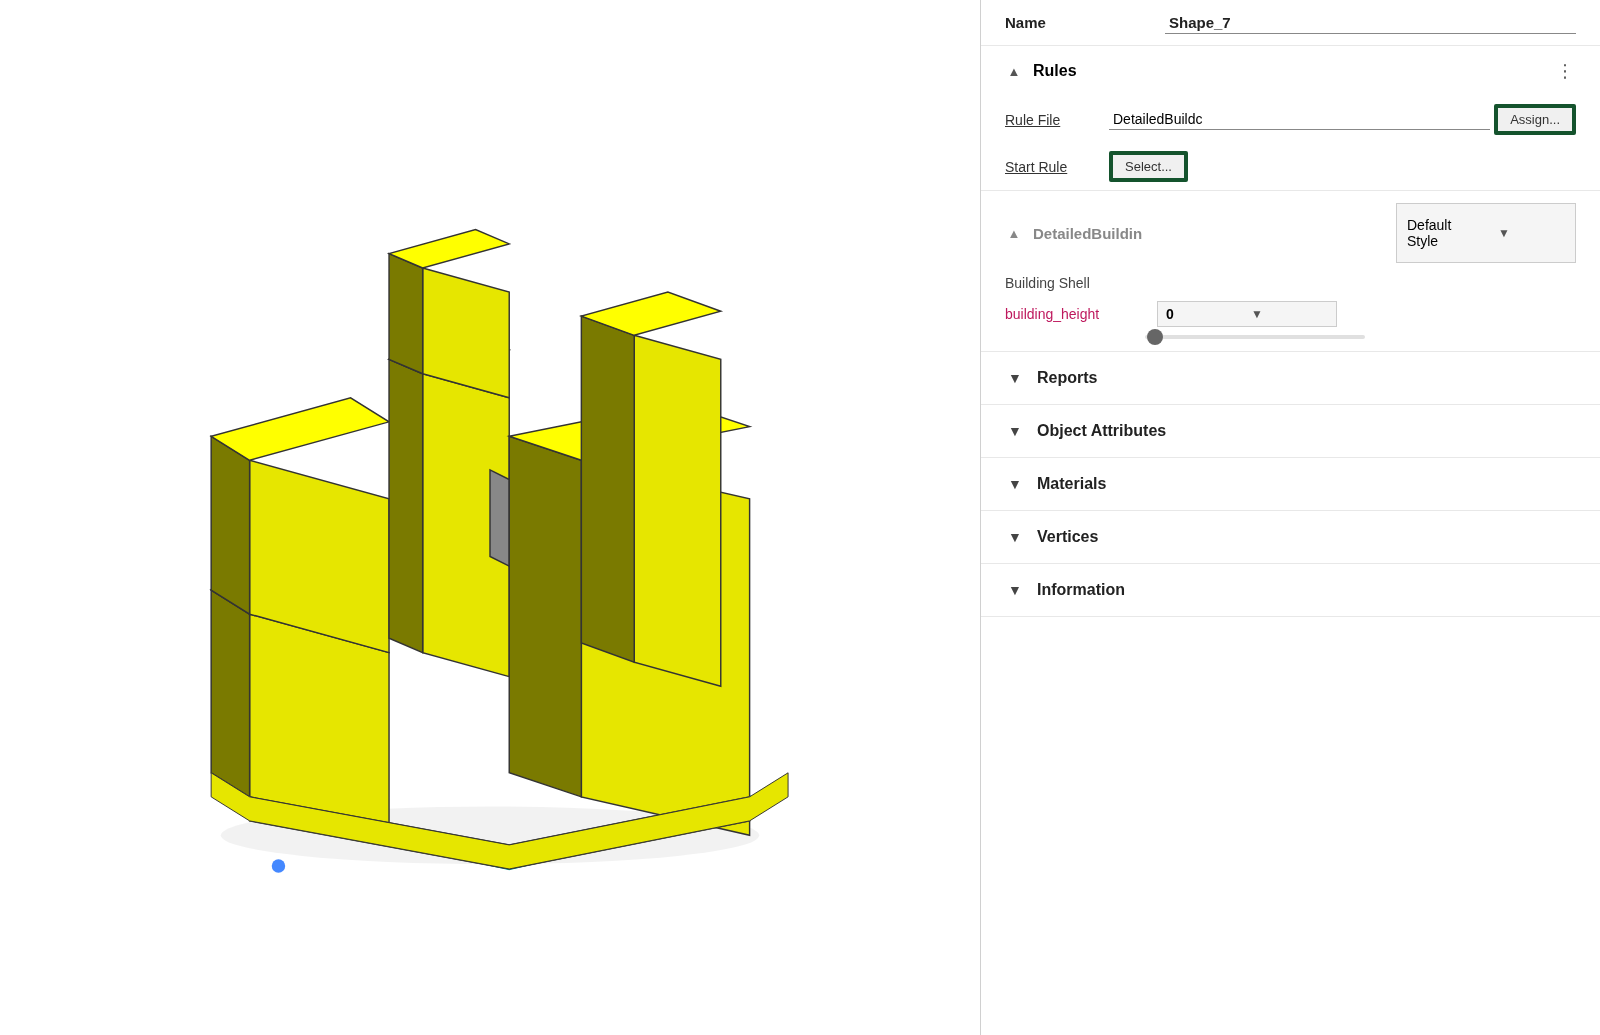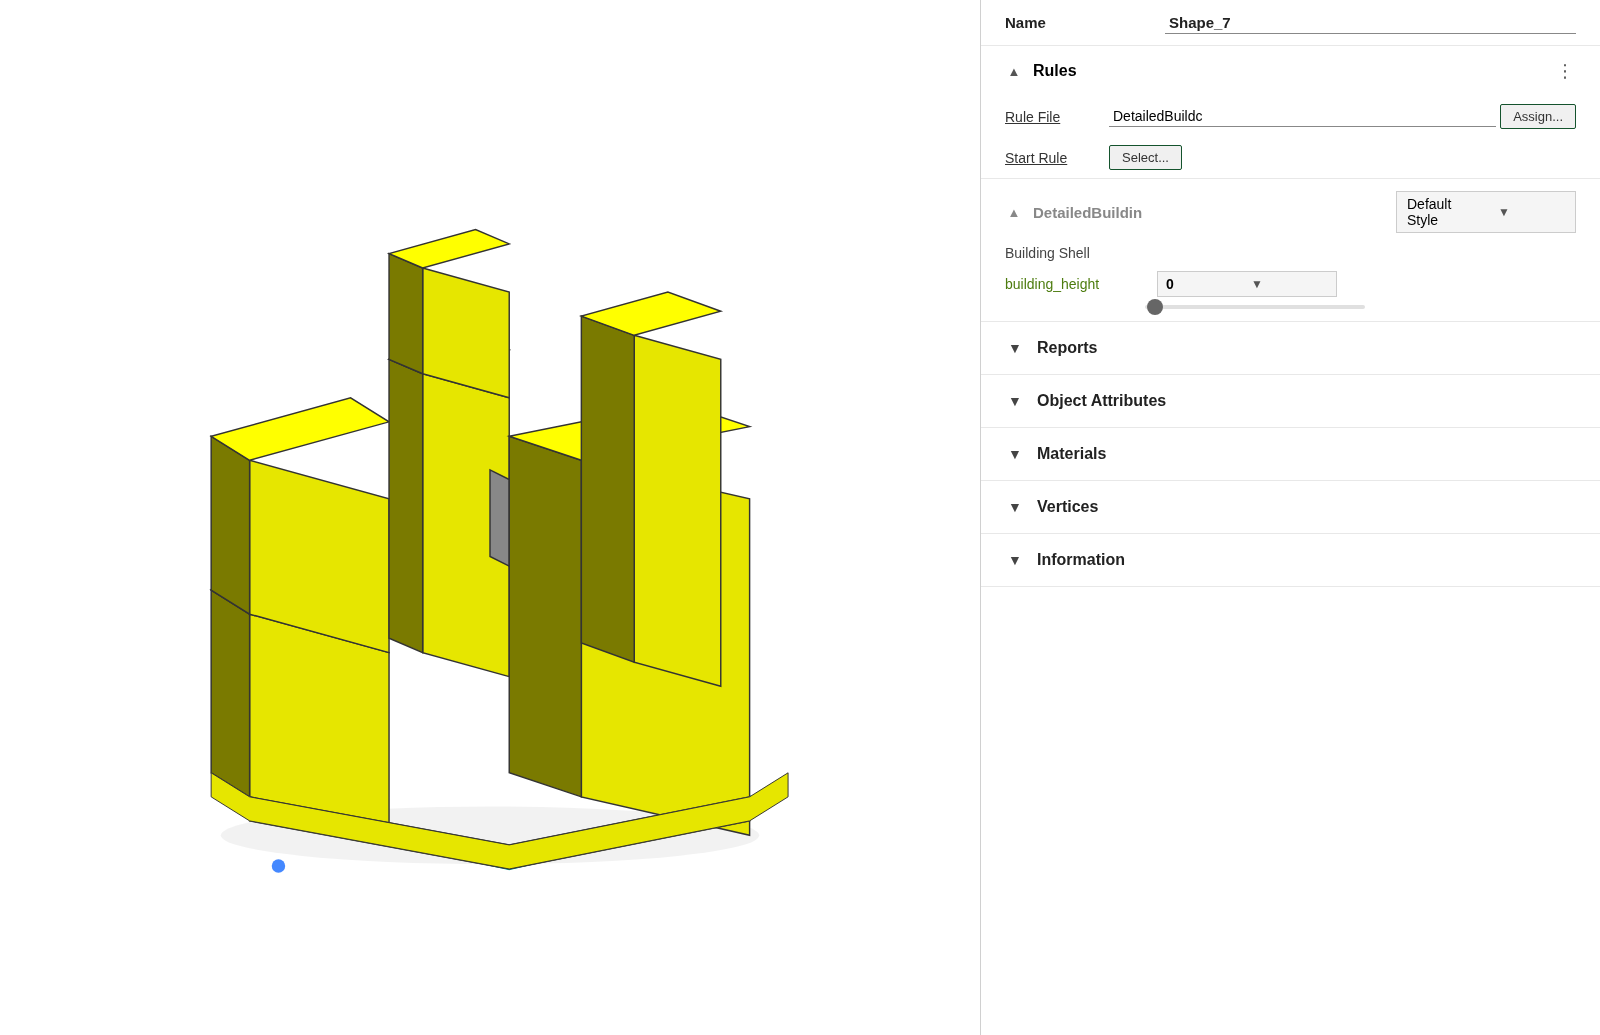--- a/index.html
+++ b/index.html
@@ -111,21 +111,21 @@
       flex: 1;
       border: none;
       border-bottom: 1px solid #888;
       font-size: 14px;
       padding: 2px 4px;
       background: transparent;
     }
 
     .rule-btn {
       background: #f0f0f0;
-      border: 1px solid #14532d;
+      border: 4px solid #14532d;
       padding: 4px 12px;
       font-size: 13px;
       cursor: pointer;
       border-radius: 2px;
       color: #333;
     }
 
     
     .detail-section {
       padding: 12px 24px;
@@ -154,21 +154,21 @@
       color: #888;
       flex: 1;
       font-weight: 700;
     }
 
     .style-dropdown {
       display: flex;
       align-items: center;
       background: #f5f5f5;
       border: 1px solid #ccc;
-      padding: 4px 10px;
+      padding: 13px 10px;
       min-width: 180px;
       font-size: 14px;
       cursor: pointer;
       gap: 24px;
     }
 
     .style-dropdown span {
       flex: 1;
     }
 
@@ -185,21 +185,21 @@
 
     .building-height-row {
       display: flex;
       align-items: center;
       gap: 12px;
       margin-bottom: 8px;
     }
 
     .building-height-label {
       font-size: 14px;
-      color: #4d7c0f;
+      color: #be185d;
       min-width: 140px;
     }
 
     .height-value-box {
       display: flex;
       align-items: center;
       border: 1px solid #ccc;
       background: #f5f5f5;
       min-width: 180px;
       padding: 4px 8px;

